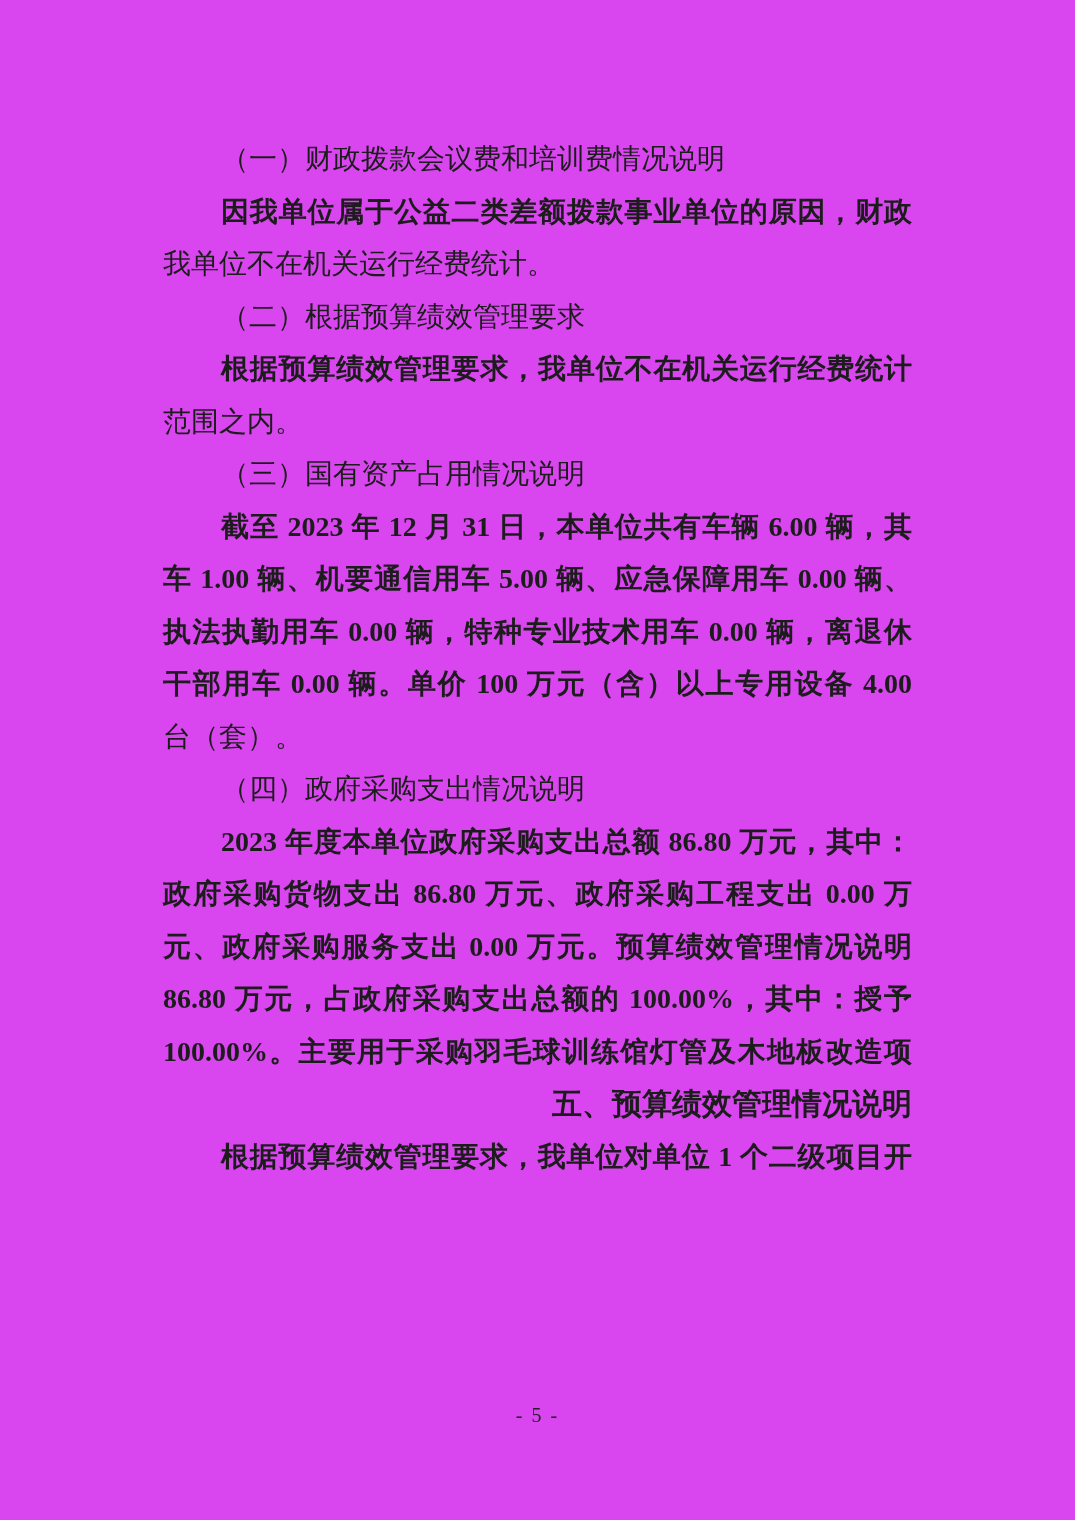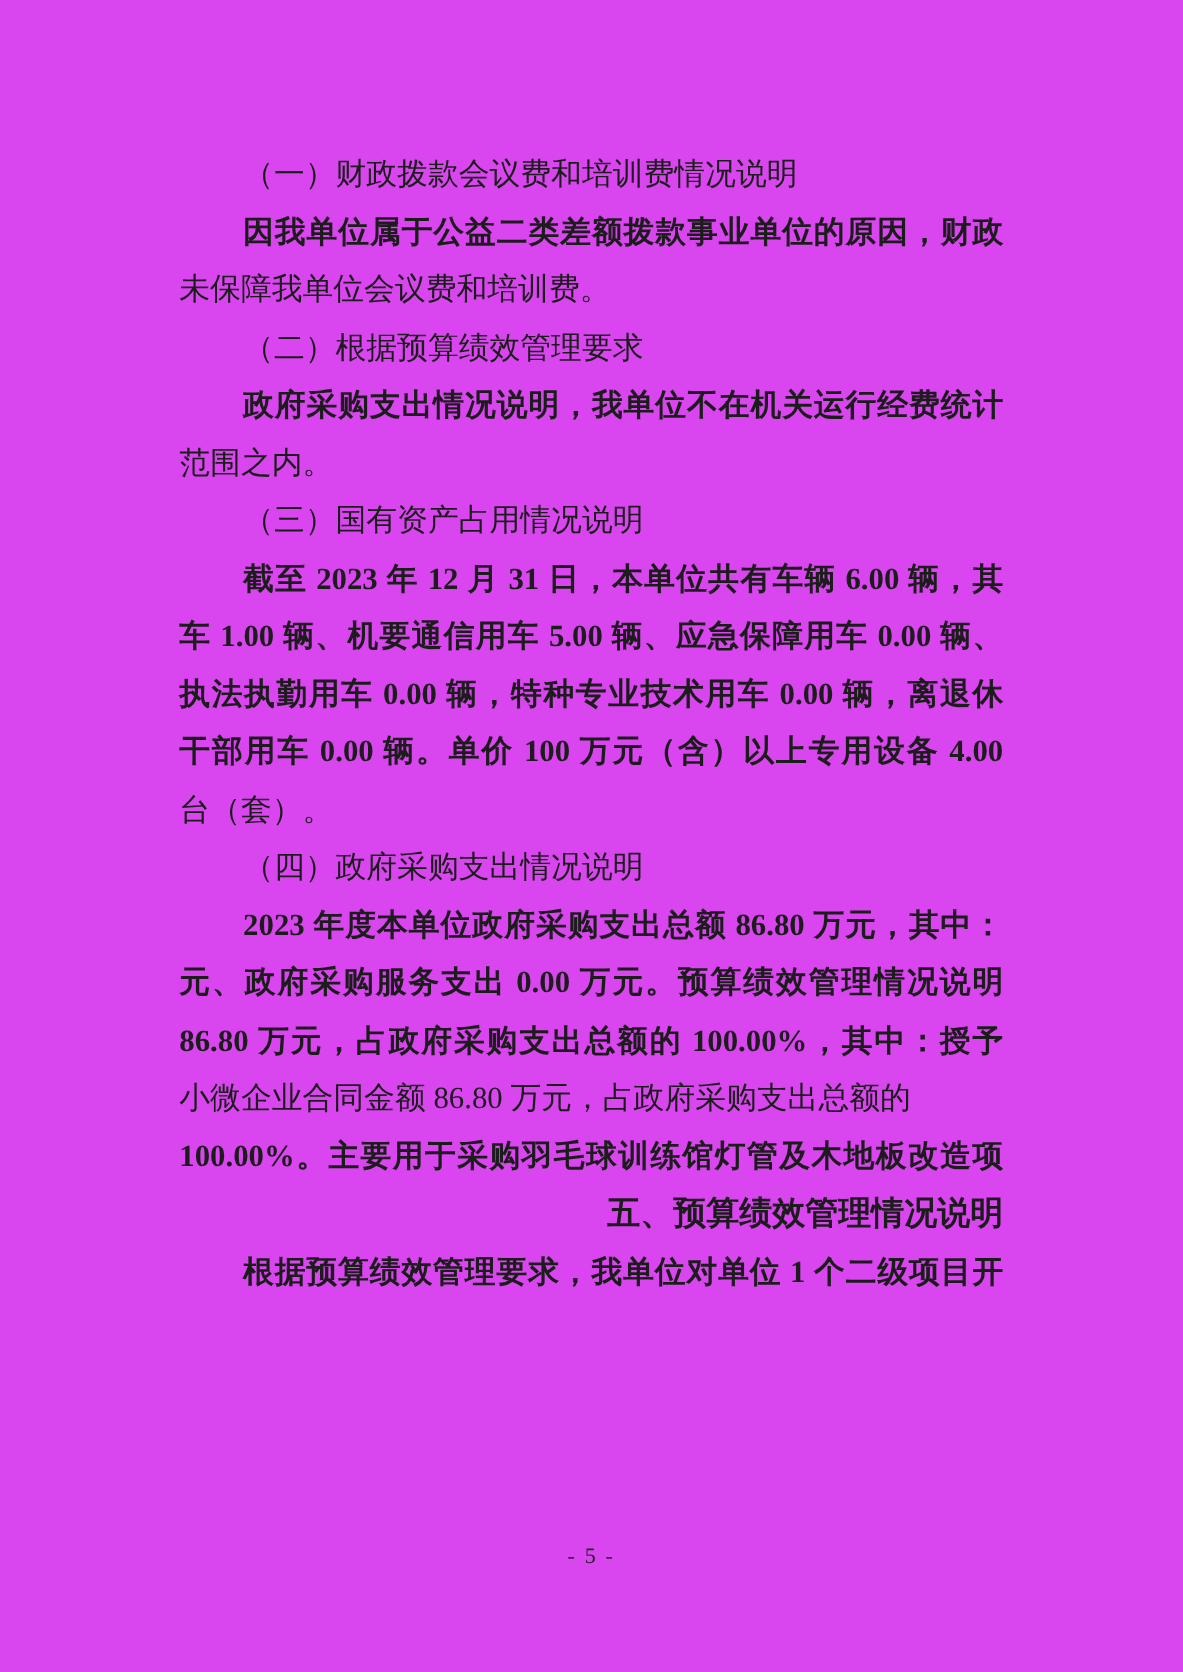--- a/index.html
+++ b/index.html
@@ -50,38 +50,38 @@
   }
 </style>
 </head>
 <body>
 
 <div class="page">
   <div class="content">
 
     <div class="line heading indent">（一）财政拨款会议费和培训费情况说明</div>
     <div class="line indent fill">因我单位属于公益二类差额拨款事业单位的原因，财政</div>
-    <div class="line">未保障我单位会议费和培训费。</div>
+    <div class="line">我单位不在机关运行经费统计。</div>
 
     <div class="line heading indent">（二）根据预算绩效管理要求</div>
-    <div class="line indent fill">政府采购支出情况说明，我单位不在机关运行经费统计</div>
+    <div class="line indent fill">根据预算绩效管理要求，我单位不在机关运行经费统计</div>
     <div class="line">范围之内。</div>
 
     <div class="line heading indent">（三）国有资产占用情况说明</div>
     <div class="line indent fill">截至 2023 年 12 月 31 日，本单位共有车辆 6.00 辆，其</div>
     <div class="line fill">车 1.00 辆、机要通信用车 5.00 辆、应急保障用车 0.00 辆、</div>
     <div class="line fill">执法执勤用车 0.00 辆，特种专业技术用车 0.00 辆，离退休</div>
     <div class="line fill">干部用车 0.00 辆。单价 100 万元（含）以上专用设备 4.00</div>
     <div class="line">台（套）。</div>
 
     <div class="line heading indent">（四）政府采购支出情况说明</div>
     <div class="line indent fill">2023 年度本单位政府采购支出总额 86.80 万元，其中：</div>
+    <div class="line fill">政府采购货物支出 86.80 万元、政府采购工程支出 0.00 万</div>
     <div class="line fill">元、政府采购服务支出 0.00 万元。预算绩效管理情况说明</div>
     <div class="line fill">86.80 万元，占政府采购支出总额的 100.00%，其中：授予</div>
-    <div class="line">小微企业合同金额 86.80 万元，占政府采购支出总额的</div>
     <div class="line fill">100.00%。主要用于采购羽毛球训练馆灯管及木地板改造项</div>
 
     <div class="line chapter indent">五、预算绩效管理情况说明</div>
 
     <div class="line indent fill">根据预算绩效管理要求，我单位对单位 1 个二级项目开</div>
 
   </div>
 
   <div class="pagenum">- 5 -</div>
 </div>

